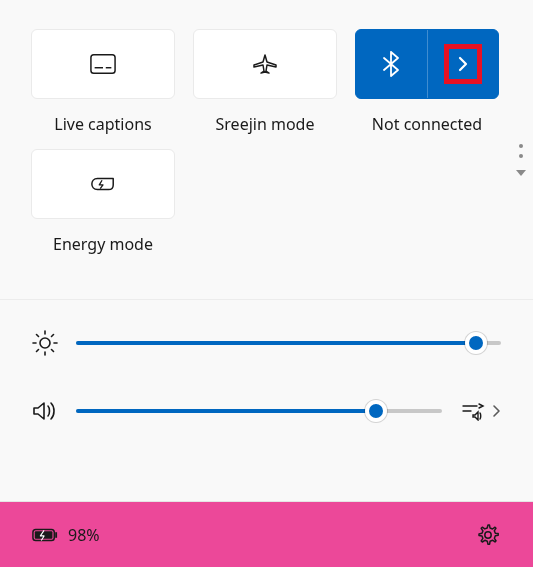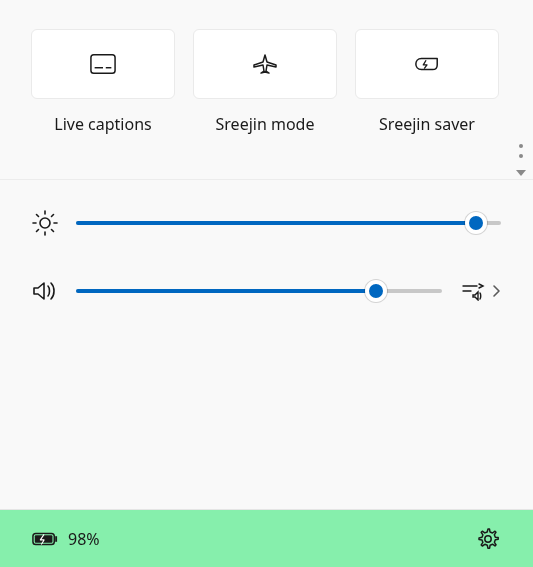--- a/index.html
+++ b/index.html
@@ -93,22 +93,22 @@
     position: absolute; top: 50%;
     width: 22px; height: 22px; border-radius: 50%;
     background: #0067c0; border: 4px solid #fff;
     box-shadow: 0 0 0 1px rgba(0,0,0,0.15);
     transform: translate(-50%, -50%);
   }
   .vol-extra { display: flex; align-items: center; gap: 6px; }
   .icon-slot { width: 26px; height: 26px; display: flex; align-items: center; justify-content: center; }
   .footer {
     position: absolute; left: 0; right: 0; bottom: 0;
-    height: 58px; border-top: 1px solid #e5e5e5;
-    background: #86efac;
+    height: 66px; border-top: 1px solid #e5e5e5;
+    background: #ec4899;
     display: flex; align-items: center; justify-content: space-between;
     padding: 0 32px;
   }
   .battery { display: flex; align-items: center; gap: 10px; font-size: 16px; color: #1a1a1a; }
   svg { display: block; }
 </style>
 </head>
 <body>
 
 <div class="panel">
@@ -133,32 +133,53 @@
       <div class="tile">
         <span class="icon-slot">
           <svg width="26" height="22" viewBox="0 0 26 22" fill="none" stroke="#1a1a1a" stroke-width="1.5" stroke-linejoin="round">
             <path d="M13 2 L15 9 L24 12 L24 14 L15 12 L14 18 L17 20 L13 19 L9 20 L12 18 L11 12 L2 14 L2 12 L11 9 Z"></path>
           </svg>
         </span>
       </div>
       <div class="tile-label">Sreejin mode</div>
     </div>
 
+    <div class="tile-wrap">
+      <div class="tile active split" style="position:relative;">
+        <div class="half-left">
+          <span class="icon-slot">
+            <svg width="16" height="26" viewBox="0 0 16 26" fill="none" stroke="#fff" stroke-width="1.8" stroke-linejoin="round" stroke-linecap="round">
+              <path d="M8 1 L8 25 L15 19 L1 7 M8 1 L15 7 L1 19"></path>
+            </svg>
+          </span>
+        </div>
+        <div class="divider"></div>
+        <div class="half-right">
+          <span class="icon-slot">
+            <svg width="12" height="18" viewBox="0 0 12 18" fill="none" stroke="#fff" stroke-width="2.2" stroke-linecap="round" stroke-linejoin="round">
+              <polyline points="3,3 9,9 3,15"></polyline>
+            </svg>
+          </span>
+        </div>
+        <div class="highlight-box" style="left:88px; top:14px; width:38px; height:40px;"></div>
+      </div>
+      <div class="tile-label">Not connected</div>
+    </div>
 
 
     <div class="tile-wrap">
       <div class="tile">
         <span class="icon-slot">
           <svg width="28" height="20" viewBox="0 0 28 20" fill="none" stroke="#1a1a1a" stroke-width="1.6" stroke-linejoin="round">
             <path d="M8 4 C4 4 2 7 2 10 C2 13 4 16 8 16 L20 16 C23 16 25 14 25 11 L25 4 Z"></path>
             <path d="M13 6 L10 11 L14 11 L11 15" stroke-width="1.4"></path>
           </svg>
         </span>
       </div>
-      <div class="tile-label">Sreejin saver</div>
+      <div class="tile-label">Energy mode</div>
     </div>
 
   </div>
 
   <div class="edit-dots">
     <div class="dot"></div>
     <div class="dot"></div>
     <div class="caret"></div>
   </div>
 

